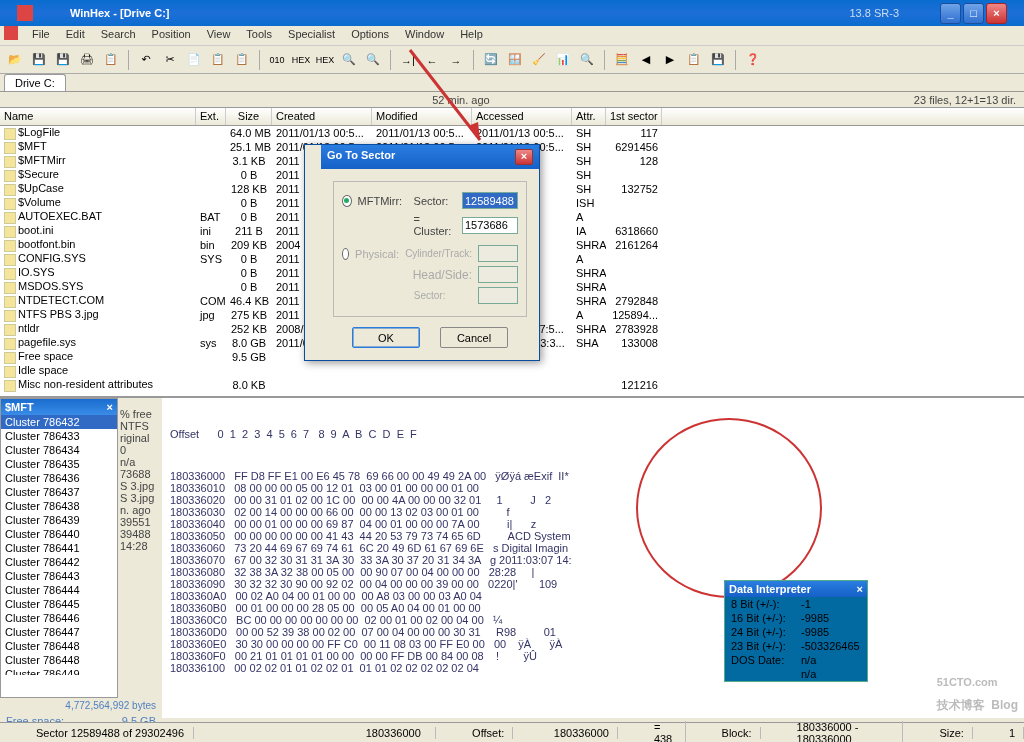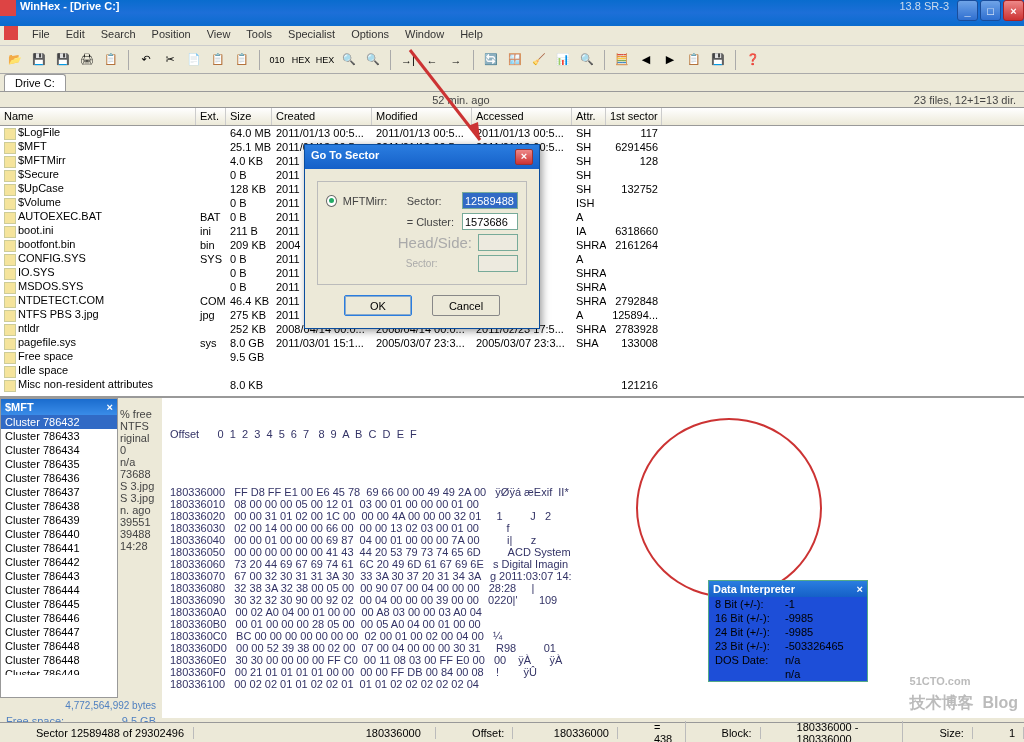--- a/index.html
+++ b/index.html
@@ -1,66 +1,66 @@
 <!DOCTYPE html>
 <html><head>
 <meta charset="utf-8">
 <style>
 * { margin:0; padding:0; box-sizing:border-box; font-family:Tahoma,Arial,sans-serif; font-size:11px; }
 body { background:#ece9d8; width:1024px; height:742px; overflow:hidden; position:relative; }
-.title-bar { height:26px; background:linear-gradient(#0a6cce,#1d6fd8 50%,#0a6cce); color:#fff; display:flex; align-items:flex-start; padding:0 0; }
+.title-bar { height:26px; background:linear-gradient(#0a6cce,#1d6fd8 50%,#0a6cce); color:#fff; display:flex; align-items:center; padding:0 17px;gap:33px; }
 .title-bar .icon { width:16px; height:16px; background:#d44; margin-right:4px; }
 .title-bar .title { flex:1; font-weight:bold; }
 .title-bar .ver { margin-right:8px; color:#cde; }
 .win-btns { display:flex; gap:2px; }
 .win-btn { width:21px; height:21px; background:linear-gradient(#6fa4e8,#2f6fd0); border:1px solid #1a4d9b; border-radius:3px; display:flex; align-items:center; justify-content:center; color:#fff; font-weight:bold; }
 .win-btn.close { background:linear-gradient(#e88,#c33); border-color:#a22; }
 .menu-bar { height:20px; display:flex; align-items:flex-start; padding:0 4px; background:#ece9d8; border-bottom:1px solid #ccc; }
 .menu-bar .mi { padding:2px 8px; color:#333; }
 .toolbar { height:28px; background:#ece9d8; border-bottom:1px solid #aaa; display:flex; align-items:center; padding:0 4px; gap:2px; }
 .tb-btn { width:22px; height:22px; display:inline-flex; align-items:center; justify-content:center; border:1px solid transparent; }
 .tb-sep { width:1px; height:20px; background:#aaa; margin:0 4px; }
 .tab-strip { height:18px; display:flex; align-items:flex-end; padding-left:4px; border-bottom:1px solid #999; }
 .tab { padding:2px 10px; background:#fff; border:1px solid #999; border-bottom:none; border-radius:3px 3px 0 0; }
 .status-line { height:16px; text-align:right; padding:0 8px; color:#444; border-bottom:1px solid #999; font-size:10px; display:flex; justify-content:space-between; align-items:center;}
 .file-table { height:290px; overflow:hidden; background:#fff; border-bottom:2px solid #999; position:relative; }
 .ft-head { display:flex; background:linear-gradient(#fff,#ece9d8); border-bottom:1px solid #999; height:18px; }
 .ft-head div { border-right:1px solid #ccc; padding:2px 4px; overflow:hidden; white-space:nowrap; }
 .ft-body { position:relative; }
 .ft-row { display:flex; height:14px; align-items:center; }
 .ft-row div { padding:0 4px; overflow:hidden; white-space:nowrap; }
-.c-name{width:196px} .c-ext{width:30px} .c-size{width:46px;text-align:left} .c-cre{width:100px} .c-mod{width:100px} .c-acc{width:100px} .c-attr{width:34px} .c-sec{width:56px;text-align:right}
+.c-name{width:196px} .c-ext{width:30px} .c-size{width:46px;text-align:center} .c-cre{width:100px} .c-mod{width:100px} .c-acc{width:100px} .c-attr{width:34px} .c-sec{width:56px;text-align:right}
 .hex-area { display:flex; height:320px; }
 .cluster-pane { width:160px; background:#fff; border:1px solid #999; position:relative; }
 .cp-title { background:linear-gradient(#1a6cce,#3a8ce8); color:#fff; padding:2px 4px; font-weight:bold; display:flex; justify-content:space-between; }
 .cp-list { overflow:auto; height:260px; font-size:10px; }
 .cp-list div { padding:1px 4px; }
 .cp-list .sel { background:#316ac5; color:#fff; }
 .side-info { position:absolute; left:118px; top:8px; width:40px; font-size:10px; color:#444; padding:2px;}
 .hex-main { flex:1; background:#fff; font-family:'Courier New',monospace; font-size:12px; padding:2px 8px; color:#336; white-space:pre; overflow:hidden; position:relative; }
-.hex-head { color:#336; margin-bottom:18px; }
+.hex-head { color:#336; margin-bottom:2px; }
 .bottom-stats { font-size:10px; color:#5080c0; padding:2px 6px; }
 .status-bar { position:absolute; bottom:0; left:0; right:0; height:20px; background:#ece9d8; border-top:1px solid #999; display:flex; align-items:center; font-size:11px; }
 .sb-cell { padding:0 8px; border-right:1px solid #bbb;margin-left:28px; }
 
-.dialog { position:absolute; left:304px; top:144px; width:236px; background:#ece9d8; border:1px solid #0a4d9e; box-shadow:2px 2px 8px rgba(0,0,0,.4); }
+.dialog { position:absolute; left:304px; top:144px; width:236px; background:#ece9d8; border:1px solid #0a4d9e; box-shadow:2px 2px 8px rgba(0,0,0,.4);padding-left:16px; }
 .dlg-title { background:linear-gradient(#2a7de0,#1560c8); color:#fff; padding:4px 6px; font-weight:bold; display:flex; justify-content:space-between; }
 .dlg-close { width:18px; height:16px; background:linear-gradient(#e88,#c33); border:1px solid #933; border-radius:2px; text-align:center; color:#fff; font-weight:bold; line-height:13px;}
 .dlg-body { padding:12px; }
 .dlg-group { border:1px solid #bbb; padding:10px 8px 8px; position:relative; }
 .dlg-row { display:flex; align-items:center; margin-bottom:4px; gap:6px; }
 .dlg-row label { width:66px; color:#444; }
 .dlg-row label.dis { color:#aaa; }
 .dlg-row input[type=text] { width:56px; height:17px; border:1px solid #7a9; padding:0 2px; font-size:11px; }
 .dlg-row input.hl { background:#316ac5; color:#fff; }
 .dlg-btns { display:flex; justify-content:center; gap:20px; margin-top:10px; }
 .dlg-btn { width:68px; height:21px; background:#ece9d8; border:1px solid #888; border-radius:2px; }
 .dlg-btn.ok { border:1px solid #2a7de0; box-shadow:inset 0 0 0 1px #8ac; }
 
-.di-box { position:absolute; right:156px; bottom:60px; width:160px; background:#1d4ed8; border:1px solid #5a8; }
+.di-box { position:absolute; right:156px; bottom:60px; width:144px; background:#0369a1; border:1px solid #5a8; }
 .di-title { background:linear-gradient(#2a7de0,#1560c8); color:#fff; padding:2px 4px; font-weight:bold; display:flex; justify-content:space-between; }
 .di-body div { padding:1px 6px; font-size:11px; }
 .watermark { position:absolute; right:6px; bottom:28px; color:rgba(120,120,120,.5); font-size:20px; font-weight:bold; }
 .red-arrow { position:absolute; left:400px; top:40px; pointer-events:none; }
 .red-circle { position:absolute; left:636px; top:418px; width:186px; height:180px; border:2px solid #c33; border-radius:50%; pointer-events:none; }
 .file-icon{display:inline-block;width:12px;height:12px;background:#f5e49c;border:1px solid #cc9;margin-right:2px;vertical-align:middle;}
 .radio{width:12px;height:12px;border:1px solid #666;border-radius:50%;display:inline-flex;align-items:center;justify-content:center;background:#fff;}
 .radio.on::after{content:'';width:5px;height:5px;background:#2a6;border-radius:50%;}
 </style>
 </head>
@@ -167,21 +167,21 @@
         <div class="c-size">25.1 MB</div>
         <div class="c-cre">2011/01/13 00:5...</div>
         <div class="c-mod">2011/01/13 00:5...</div>
         <div class="c-acc">2011/01/13 00:5...</div>
         <div class="c-attr">SH</div>
         <div class="c-sec">6291456</div>
       </div>
       <div class="ft-row">
         <div class="c-name"><span class="file-icon"></span>$MFTMirr</div>
         <div class="c-ext"></div>
-        <div class="c-size">4.0 KB</div>
+        <div class="c-size">3.1 KB</div>
         <div class="c-cre">2011</div>
         <div class="c-mod"></div>
         <div class="c-acc">0:5...</div>
         <div class="c-attr">SH</div>
         <div class="c-sec">128</div>
       </div>
       <div class="ft-row">
         <div class="c-name"><span class="file-icon"></span>$Secure</div>
         <div class="c-ext"></div>
         <div class="c-size">0 B</div>
@@ -425,24 +425,30 @@
         <label>MFTMirr:</label>
         <label style="width:56px">Sector:</label>
         <input type="text" class="hl" value="12589488" style="">
       </div>
       <div class="dlg-row">
         <span style="width:12px"></span>
           <label></label>
         <label style="width:56px">= Cluster:</label>
         <input type="text" value="1573686" style="">
       </div>
+      <div class="dlg-row" style="margin-top:8px">
+        <span class="radio"></span>
+        <label class="dis">Physical:</label>
+        <label class="dis" style="width:76px;font-size:10px">Cylinder/Track:</label>
+        <input type="text" disabled="" style="width: 40px;">
+      </div>
       <div class="dlg-row">
         <span style="width:12px"></span>
           <label></label>
-        <label class="dis" style="width:76px;font-size:15px">Head/Side:</label>
+        <label class="dis" style="width:76px;font-size:12px">Head/Side:</label>
         <input type="text" disabled="" style="width: 40px;">
       </div>
       <div class="dlg-row">
         <span style="width:12px"></span>
           <label></label>
         <label class="dis" style="width:76px;font-size:10px">Sector:</label>
         <input type="text" disabled="" style="width: 40px;">
       </div>
     </div>
     <div class="dlg-btns">
@@ -461,21 +467,21 @@
       <div><span style="display:inline-block;width:70px">8 Bit (+/-):</span><span>-1</span></div>
       <div><span style="display:inline-block;width:70px">16 Bit (+/-):</span><span>-9985</span></div>
       <div><span style="display:inline-block;width:70px">24 Bit (+/-):</span><span>-9985</span></div>
       <div><span style="display:inline-block;width:70px">23 Bit (+/-):</span><span>-503326465</span></div>
       <div><span style="display:inline-block;width:70px">DOS Date:</span><span>n/a</span></div>
       <div><span style="display:inline-block;width:70px"></span><span>n/a</span></div>
     </div>
 </div>
 
 <div class="watermark">
-  <span>51CTO.com</span><br><span style="font-size:16px">技术博客&nbsp;&nbsp;Blog</span>
+  <span>51CTO.com</span><br><span style="font-size:12px">技术博客&nbsp;&nbsp;Blog</span>
 </div>
 
 <div class="status-bar">
   <div class="sb-cell" style="width:200px">Sector 12589488 of 29302496</div>
   <div class="sb-cell" style="width:120px"></div>
   <div class="sb-cell" style="width:100px;text-align:center">180336000</div>
   <div class="sb-cell">Offset:</div>
   <div class="sb-cell" style="width:90px;text-align:right">180336000</div>
   <div class="sb-cell">= 438</div>
   <div class="sb-cell">Block:</div>

